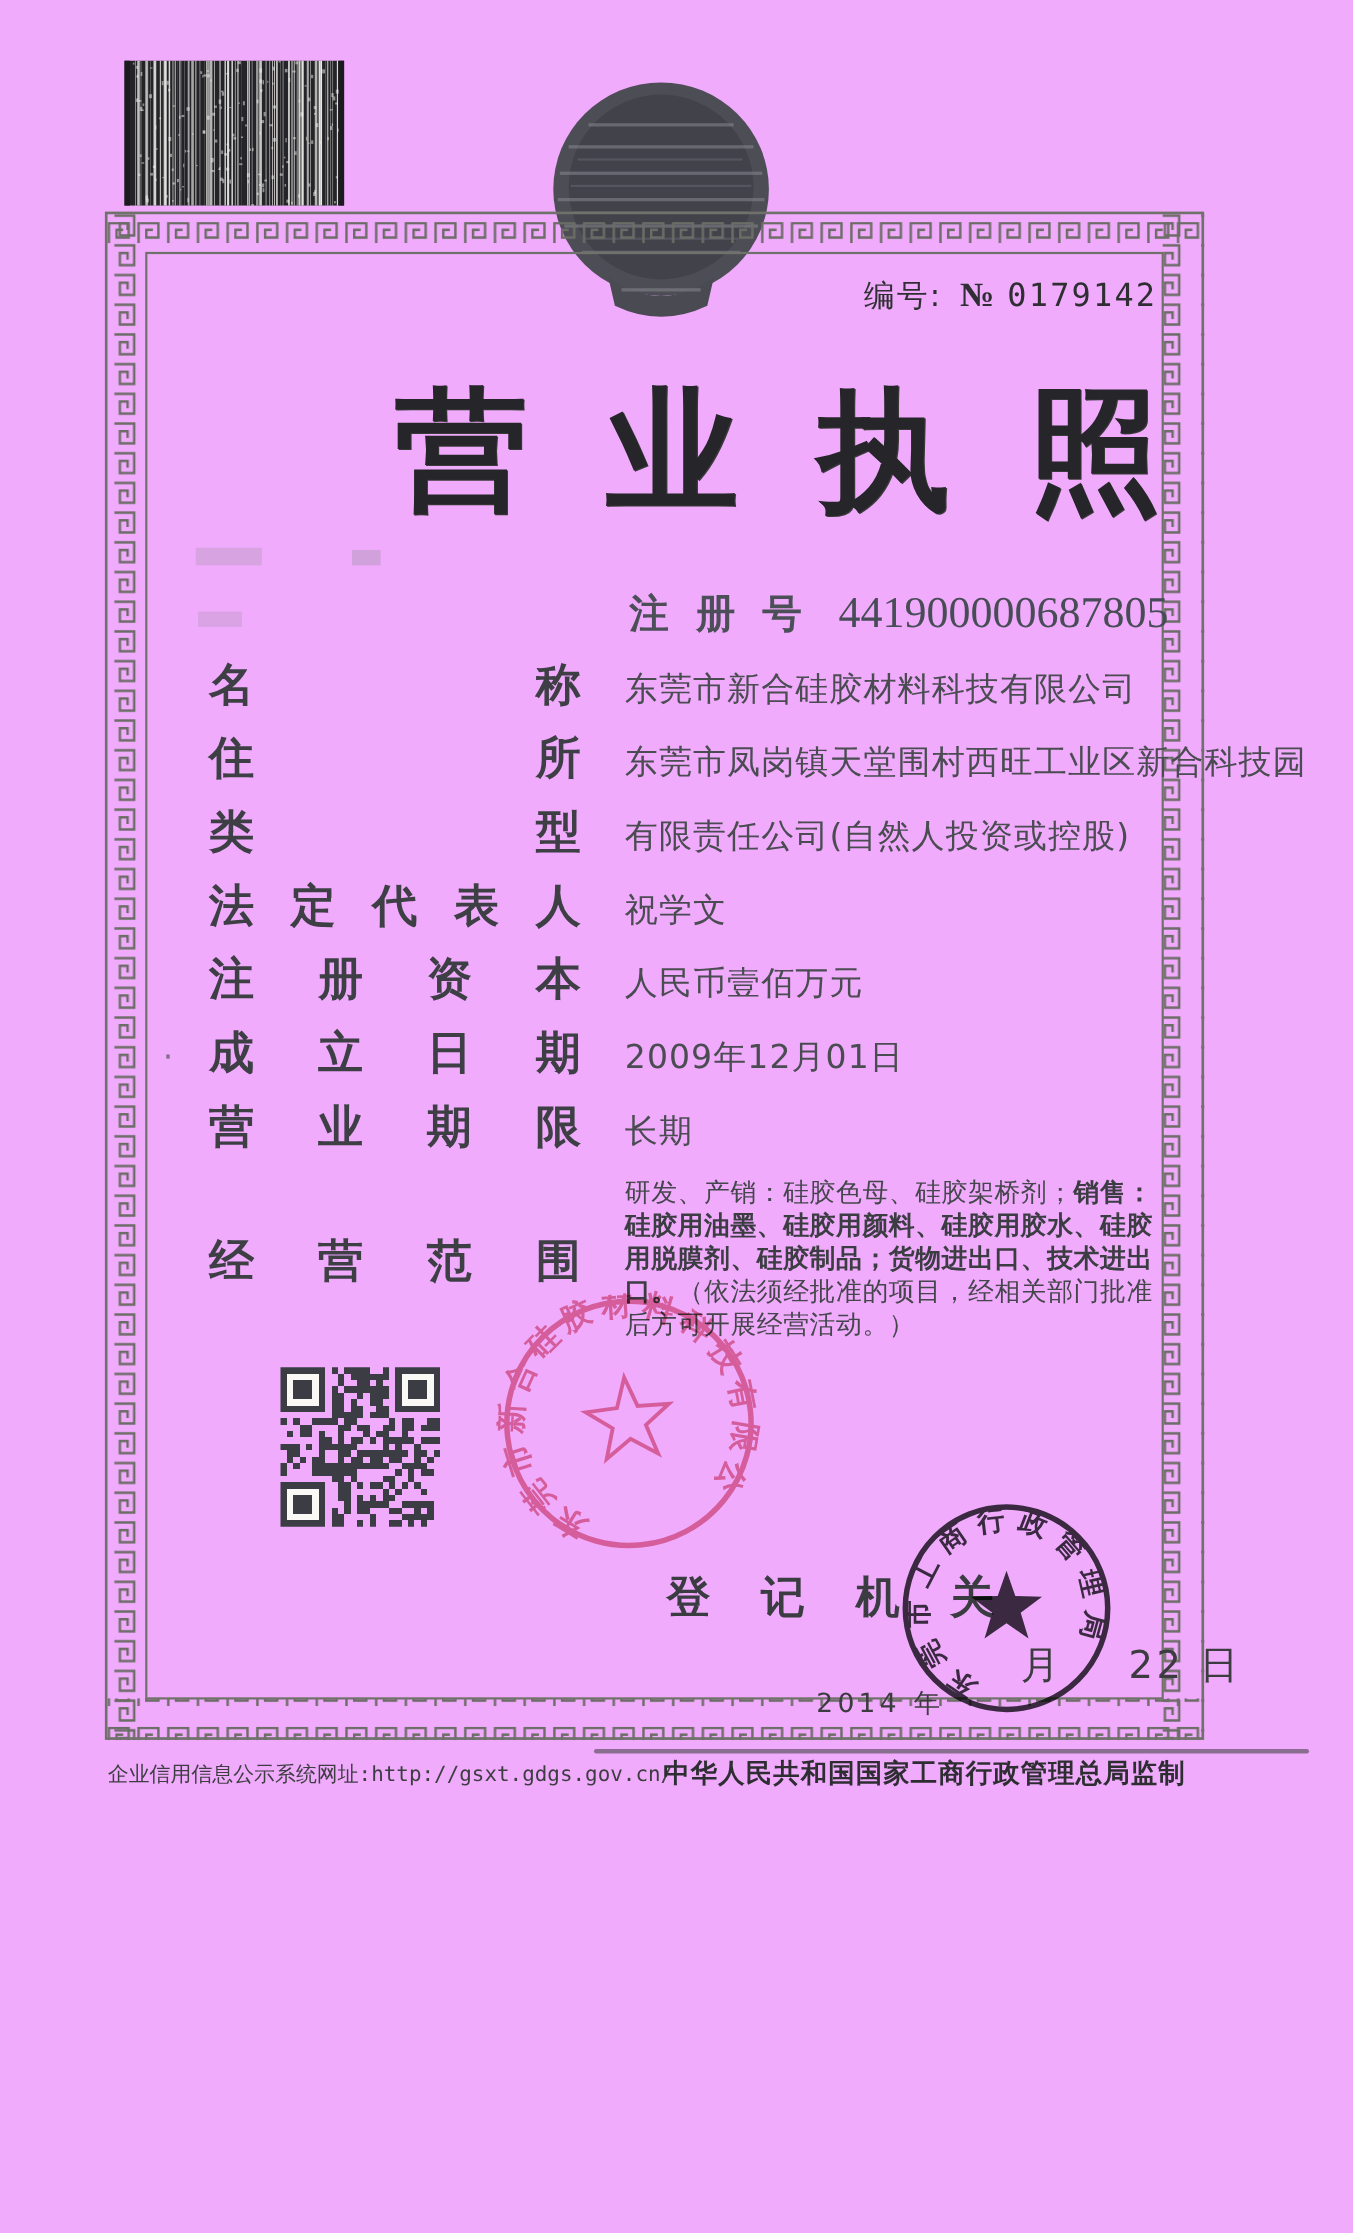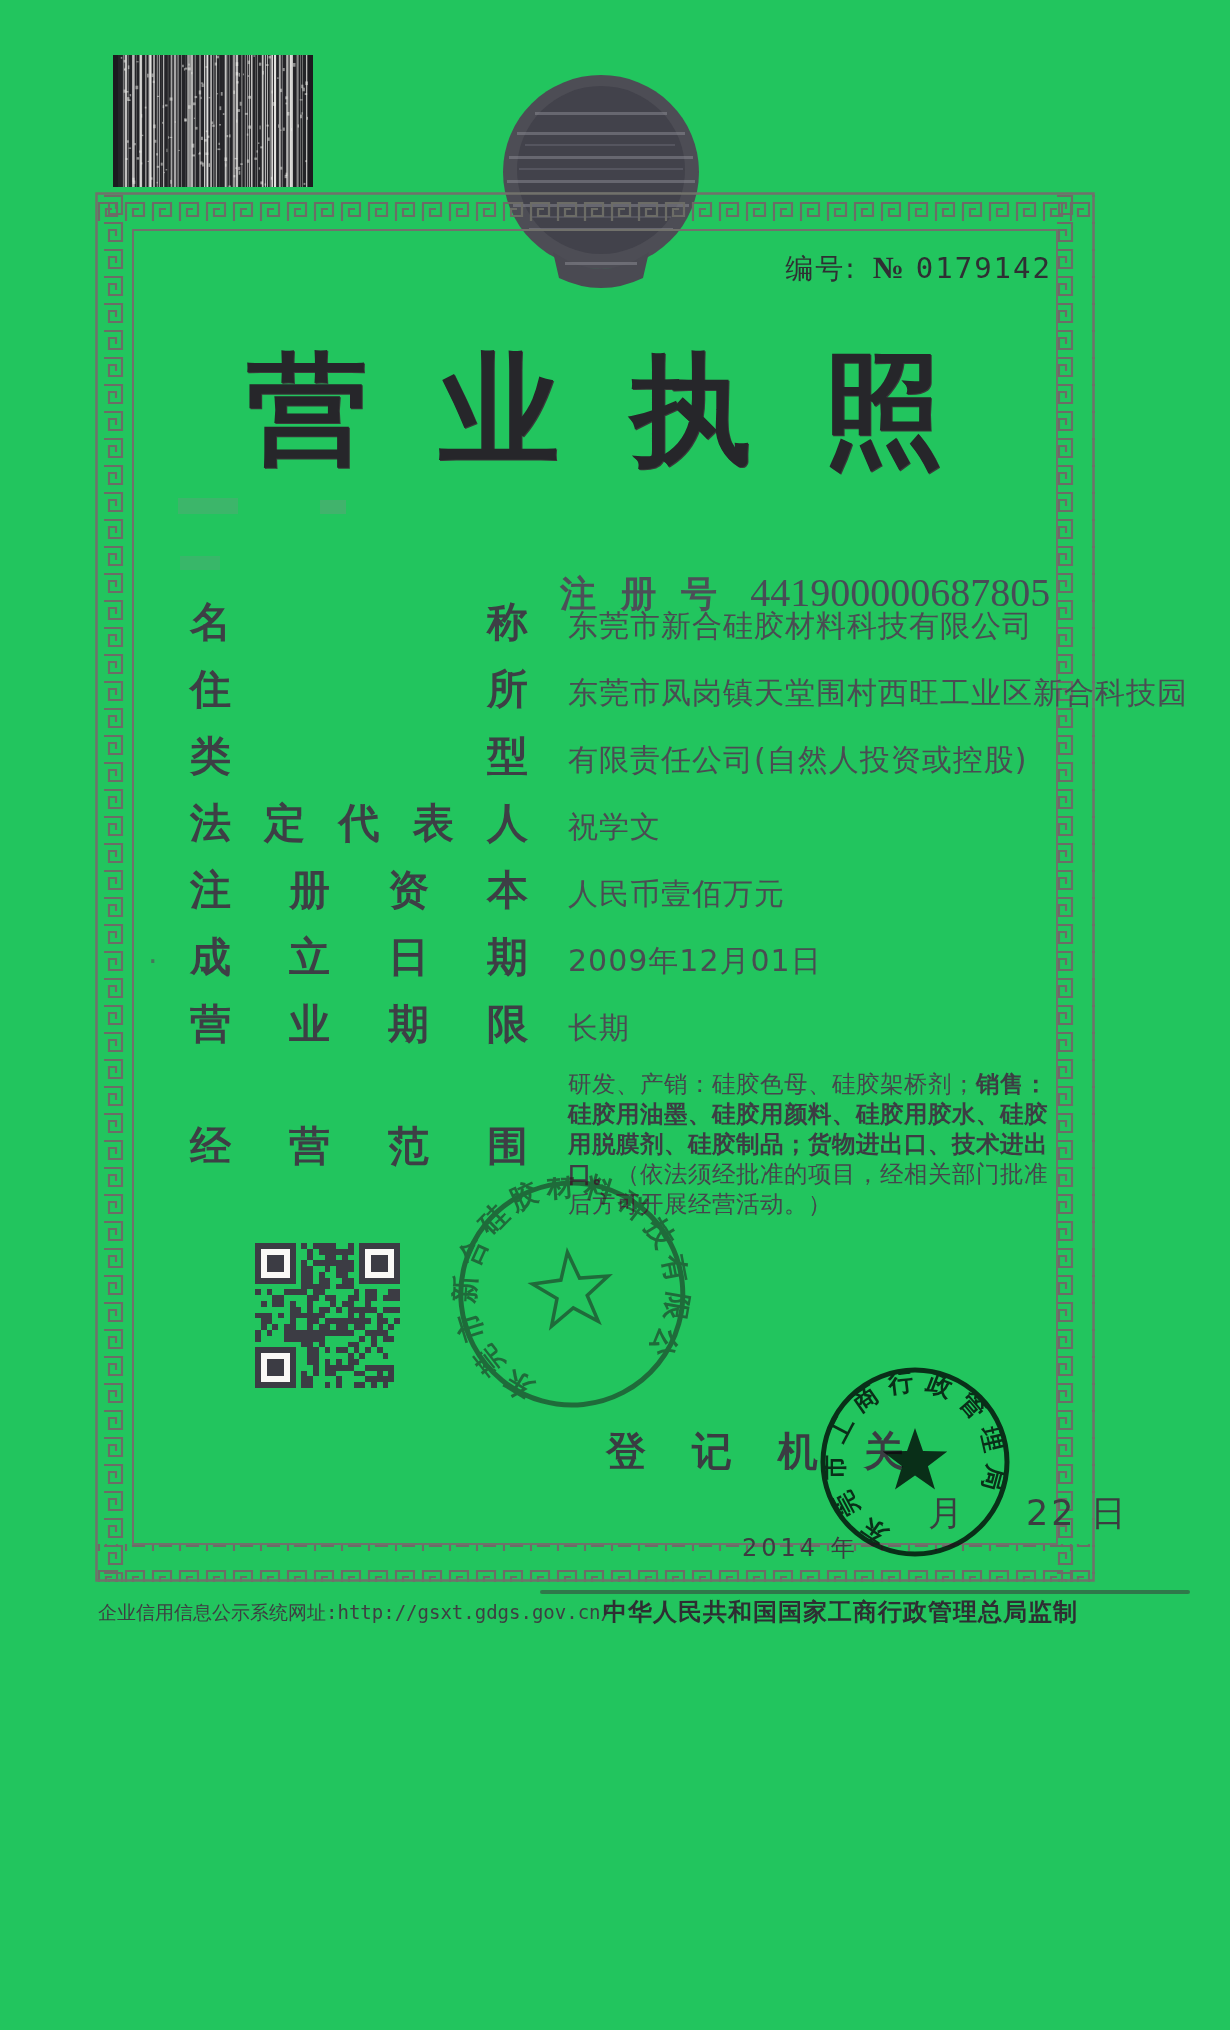--- a/index.html
+++ b/index.html
@@ -1,37 +1,37 @@
 <!DOCTYPE html>
 <html><head>
 <meta charset="utf-8">
 <style>
   * { margin:0; padding:0; box-sizing:border-box; }
   html,body { background:#e8e7e4; }
   body { font-family:"DejaVu Sans", sans-serif; }
   .page {
     position:relative; width:1230px; height:2030px; margin:0 auto;
-    background:#22c55e; overflow:hidden; color:#3a3a3e;
+    background:#f0abfc; overflow:hidden; color:#3a3a3e;
   }
   
   .barcode { position:absolute; left:113px; top:55px; width:200px; height:132px; }
   .emblem  { position:absolute; left:495px; top:72px; width:212px; height:222px; }
   
   .frame { position:absolute; left:95px; top:192px; }
   
   .serial { position:absolute; top:250px; right:178px; font-size:28px; color:#2f2f33;
             letter-spacing:2px; white-space:nowrap; }
   .serial .nomark { font-family:"Liberation Serif", serif; font-weight:900; font-size:31px; padding:0 10px 0 16px; }
   .serial .num { font-family:"DejaVu Sans Mono", monospace; font-size:29px; }
   
-  .title-wrap { position:absolute; left:135px; top:330px; width:920px; text-align:center; }
+  .title-wrap { position:absolute; left:135px; top:330px; width:920px; text-align:right; }
   .title { font-size:120px; font-weight:900; color:#26262a; letter-spacing:72px; margin-right:-72px;
            white-space:nowrap; text-shadow:1px 1px 0 #3a3a3a; }
   
-  .regno { position:absolute; left:560px; top:533px; width:470px; white-space:nowrap;margin-top:36px; }
+  .regno { position:absolute; left:572px; top:533px; width:470px; white-space:nowrap; }
   .regno .rl { font-size:36px; font-weight:600; color:#4d4f58; letter-spacing:6px; }
   .regno .rv { font-family:"Liberation Serif", serif; font-size:40px; color:#484c56; margin-left:22px; }
   
   .fields { position:absolute; left:190px; top:600px; width:880px; }
   .frow { display:flex; align-items:baseline; min-height:67px; }
   .flabel { width:338px; flex:0 0 338px; font-size:41px; font-weight:600; color:#3d3f45;
             text-align:justify; text-align-last:justify; line-height:1.1; }
   .fvalue { margin-left:40px; font-size:30px; color:#4a4c52; letter-spacing:1px; white-space:nowrap; }
   .frow.scope { align-items:center; }
   .frow.scope .flabel { padding-top:4px; }

